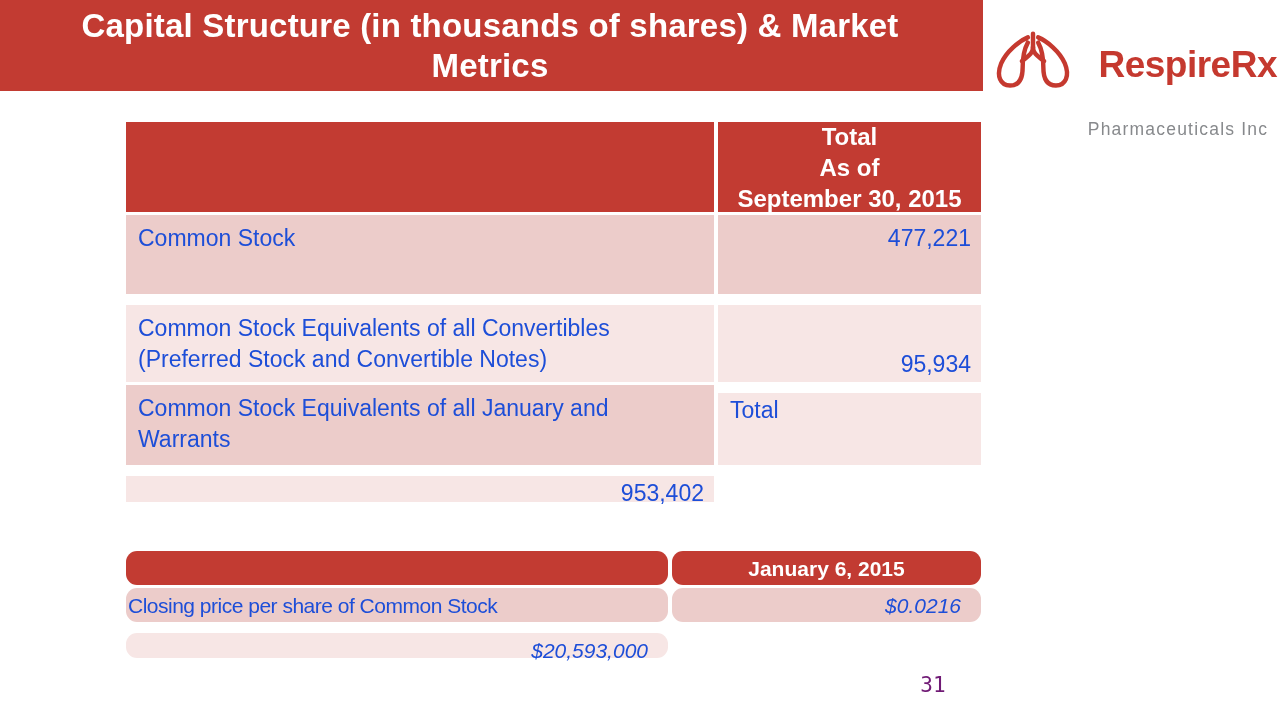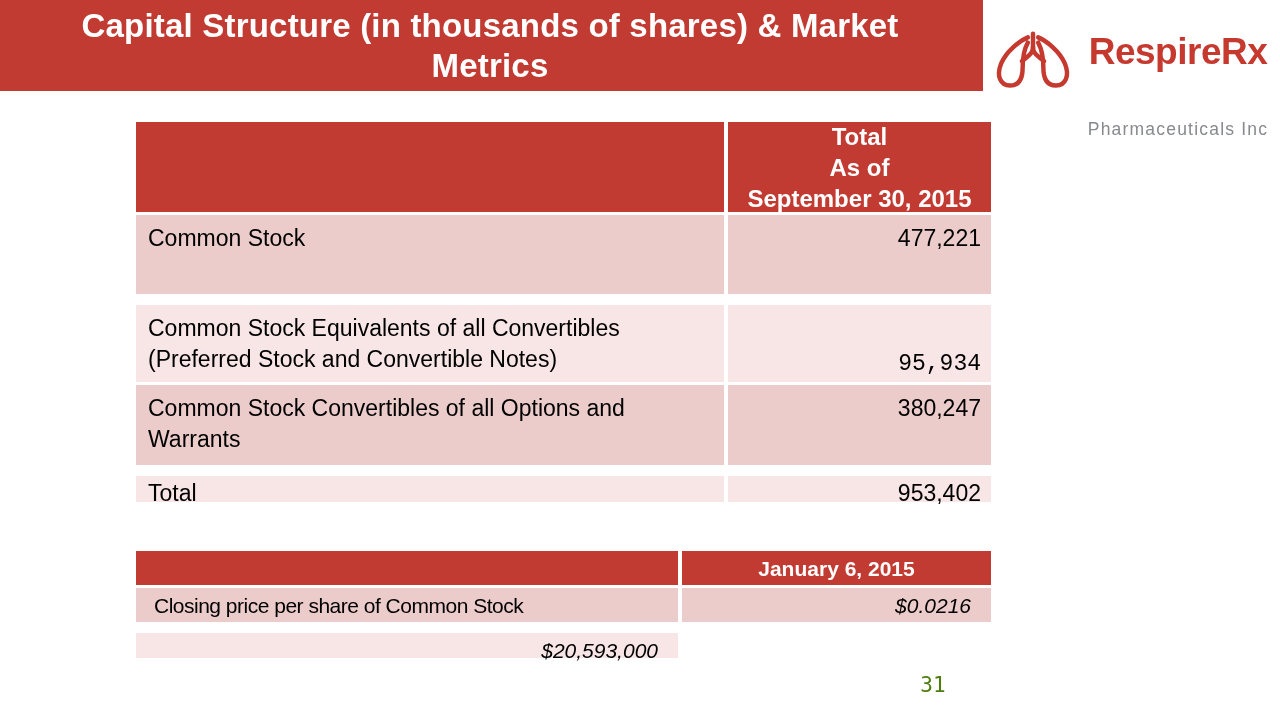--- a/index.html
+++ b/index.html
@@ -11,56 +11,56 @@
   .banner .title{
     width:100%;height:100%;display:flex;align-items:flex-start;justify-content:center;
     text-align:center;color:#ffffff;font-weight:bold;font-size:33px;line-height:40px;
     padding-top:6px;box-sizing:border-box;white-space:pre-line;letter-spacing:0.2px;
   }
   .banner-accent{position:absolute;left:980px;top:0;width:3px;height:91px;background:var(--banner-red);}
 
   
   .logo{position:absolute;left:985px;top:24px;width:292px;height:80px;}
   .logo-lungs{position:absolute;left:0;top:6px;width:96px;height:74px;}
-  .logo-name{position:absolute;left:94px;top:8px;width:198px;text-align:center;
+  .logo-name{position:absolute;left:94px;top:21px;width:198px;text-align:right;
     color:var(--logo-red);font-weight:bold;font-size:37px;letter-spacing:-0.5px;line-height:40px;}
   .logo-sub{position:absolute;left:94px;top:50px;width:198px;text-align:center;
     color:var(--logo-gray);font-size:17.5px;letter-spacing:1.2px;line-height:22px;margin-top:44px;}
 
   
-  .tbl{position:absolute;left:136px;display:grid;column-gap:4px;row-gap:3px;background:transparent;}
-  .cell{box-sizing:border-box;color:#000000;}
+  .tbl{position:absolute;left:126px;display:grid;column-gap:4px;row-gap:3px;background:transparent;}
+  .cell{box-sizing:border-box;color:#1d4ed8;}
   .cell.hdr{background:var(--banner-red);color:#ffffff;font-weight:bold;
     display:flex;align-items:center;justify-content:center;text-align:center;white-space:pre-line;}
   .cell.dark{background:var(--row-dark);}
   .cell.light{background:var(--row-light);margin-top:8px;}
   .cell.lbl{white-space:pre-line;}
   .cell.val{text-align:right;}
 
   
   #capital-table{top:122px;grid-template-columns:588px 263px;
     grid-template-rows:90px 79px 85px 80px 34px;}
   #capital-table .cell{font-size:23px;line-height:31px;}
   #capital-table .cell.hdr{font-size:24px;line-height:31px;}
   #capital-table .lbl{padding:8px 10px 0 12px;}
   #capital-table .val{padding:8px 10px 12px 0;}
-  #capital-table .val.v-low{padding-top:44px;font-family:Liberation Mono, monospace;}
+  #capital-table .val.v-low{padding-top:44px;}
   #capital-table .tight{padding-top:2px;line-height:30px;}
 
   
   #market-table{top:551px;grid-template-columns:542px 309px;
     grid-template-rows:34px 34px 33px;}
-  #market-table .cell{font-size:21px;line-height:27px;}
+  #market-table .cell{font-size:21px;line-height:27px;border-radius:11px;}
   #market-table .cell.hdr{font-size:21px;}
-  #market-table .lbl{padding:4px 8px 0 18px;letter-spacing:-0.5px;}
+  #market-table .lbl{padding:4px 8px 0 2px;letter-spacing:-0.5px;}
   #market-table .val{padding:4px 20px 0 0;font-style:italic;}
 
   
   .page-num{position:absolute;left:903px;top:673px;width:60px;text-align:center;
-    font-family:"DejaVu Sans Mono",monospace;font-size:21px;color:#4d7c0f;}
+    font-family:"DejaVu Sans Mono",monospace;font-size:21px;color:#701a75;}
 </style>
 </head>
 <body>
 
 <div id="slide">
 
   <div class="banner">
     <div class="title">Capital Structure (in thousands of shares) &amp; Market
 Metrics</div>
   </div>
@@ -84,23 +84,22 @@
 As of
 September 30, 2015</div>
 
     <div class="cell dark lbl">Common Stock</div>
     <div class="cell dark val">477,221</div>
 
     <div class="cell light lbl">Common Stock Equivalents of all Convertibles
 (Preferred Stock and Convertible Notes)</div>
     <div class="cell light val v-low">95,934</div>
 
-    <div class="cell dark lbl">Common Stock Convertibles of all Options and
+    <div class="cell dark lbl">Common Stock Equivalents of all January and
 Warrants</div>
-    <div class="cell dark val">380,247</div>
 
     <div class="cell light lbl tight">Total</div>
     <div class="cell light val tight">953,402</div>
   </div>
 
   <div id="market-table" class="tbl">
     <div class="cell hdr"></div>
     <div class="cell hdr">January 6, 2015</div>
 
     <div class="cell dark lbl">Closing price per share of Common Stock</div>

